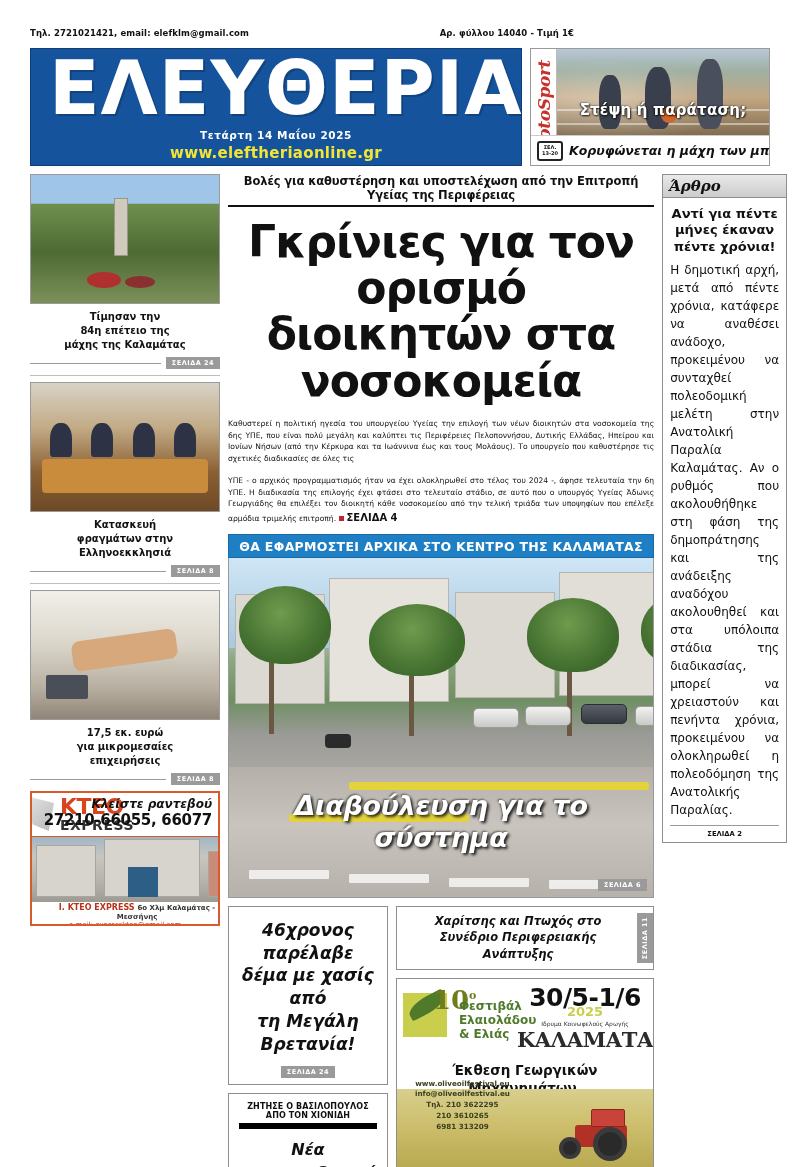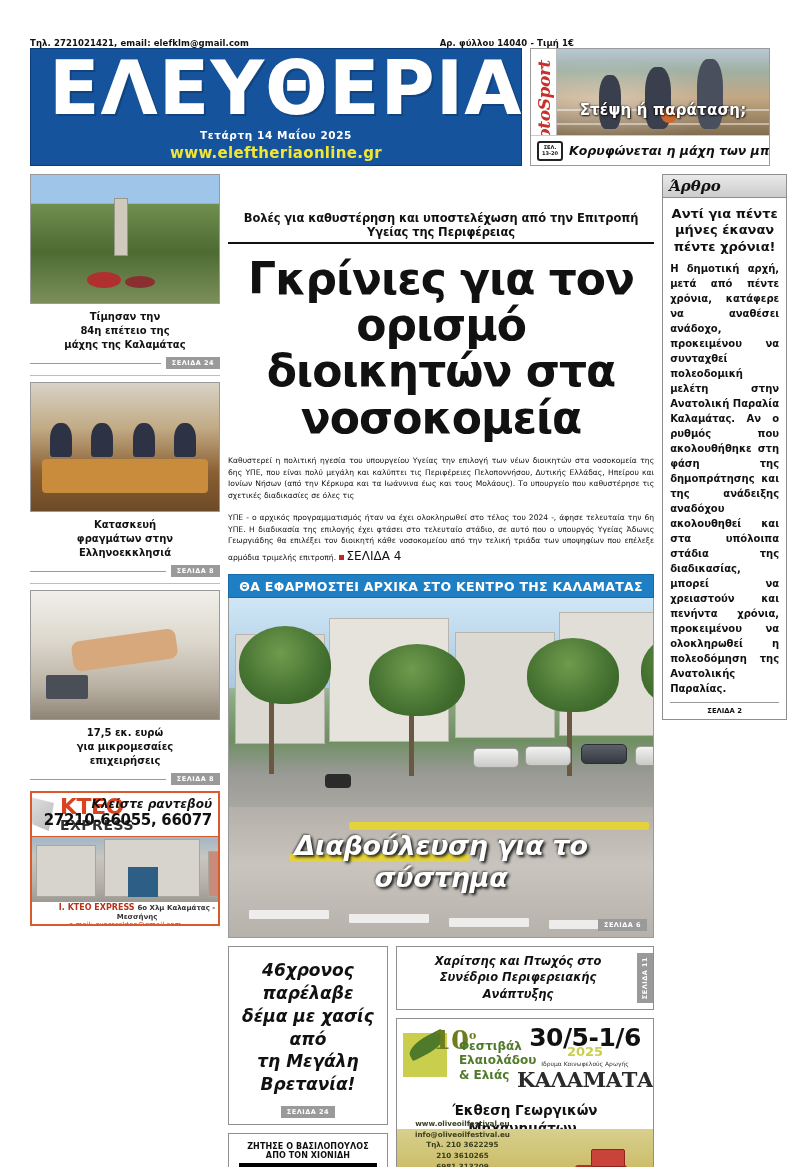--- a/index.html
+++ b/index.html
@@ -13,21 +13,21 @@
     width: 800px; height: 1167px;
     margin: 0 auto;
     background: #ffffff;
     position: relative;
     overflow: hidden;
     padding: 28px 30px 18px 30px;
   }
 
   
   .topbar {
-    display: flex; align-items: flex-end;
+    display: flex; 
     height: 20px;
     font-size: 8.5px; font-weight: bold; color: #111;
     letter-spacing: .1px;
   }
   .topbar .tb-left { flex: 0 0 auto; }
   .topbar .tb-right { margin-left: auto; padding-right: 196px; }
 
   
   .headrow { display: flex; gap: 8px; align-items: stretch; }
 
@@ -141,21 +141,20 @@
   .col-mid  { flex: 1 1 auto; }
   .col-right{ flex: 0 0 125px; }
 
   
   .kicker {
     border-bottom: 2px solid #111;
     padding-bottom: 3px;
     font-size: 11.5px; font-weight: bold; color: #111;
     text-align: center;
     letter-spacing: -.1px;
-    margin-top: 37px;
   }
   .headline {
     text-align: center;
     font-size: 44px; font-weight: bold; color: #111;
     line-height: 1.05;
     margin: 12px 0 4px 0;
     letter-spacing: -1px;
   }
   .headline .l2 { display: block; }
 
@@ -166,21 +165,21 @@
     padding-top: 4px;
     flex-direction: column;
   }
   .lead .lc { flex: 1 1 0; }
   .lead p {
     margin: 0;
     font-size: 7.6px; line-height: 1.55; text-align: justify; color: #111;
   }
   .pagetag-inline {
     display: inline-block;
-    font-size: 12px; font-weight: normal; color: #111;
+    font-size: 10px; font-weight: bold; color: #111;
     white-space: nowrap;
   }
   .sq { display:inline-block; width:5px; height:5px; background:#c0252b; margin-right:3px; }
 
   
   .lblock { margin-bottom: 6px; }
   .lphoto {
     width: 100%; height: 130px;
     border: 1px solid #9a9a9a;
     position: relative; overflow: hidden;
@@ -248,23 +247,22 @@
     font-family: "DejaVu Serif", serif;
     font-style: italic; font-weight: bold;
     font-size: 15px; color: #111;
   }
   .art-title {
     text-align: center;
     font-size: 13px; font-weight: bold; line-height: 1.25; color: #111;
     padding: 8px 6px 6px 6px;
   }
   .art-body {
-    font-size: 10px; line-height: 1.5; text-align: justify; color: #111;
+    font-size: 12px; line-height: 1.5; text-align: justify; color: #111;
     padding: 0 7px 4px 7px;
-    font-weight: bold;
   }
   .art-page {
     text-align: center; padding: 2px 7px 4px 7px;
     font-size: 6.8px; font-weight: bold; color: #111;
   }
   .art-rule { height:1px; background:#9a9a9a; margin: 2px 7px; }
 
   
   .feature { margin-top: 8px; position: relative; }
   .feature-banner {

